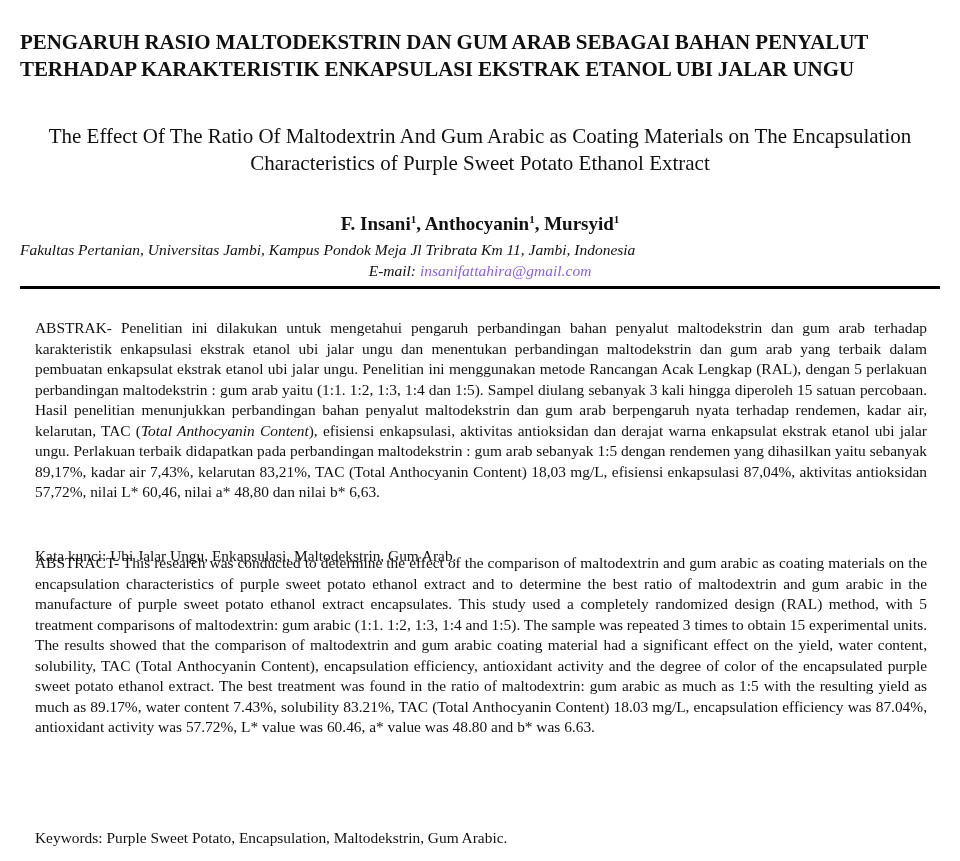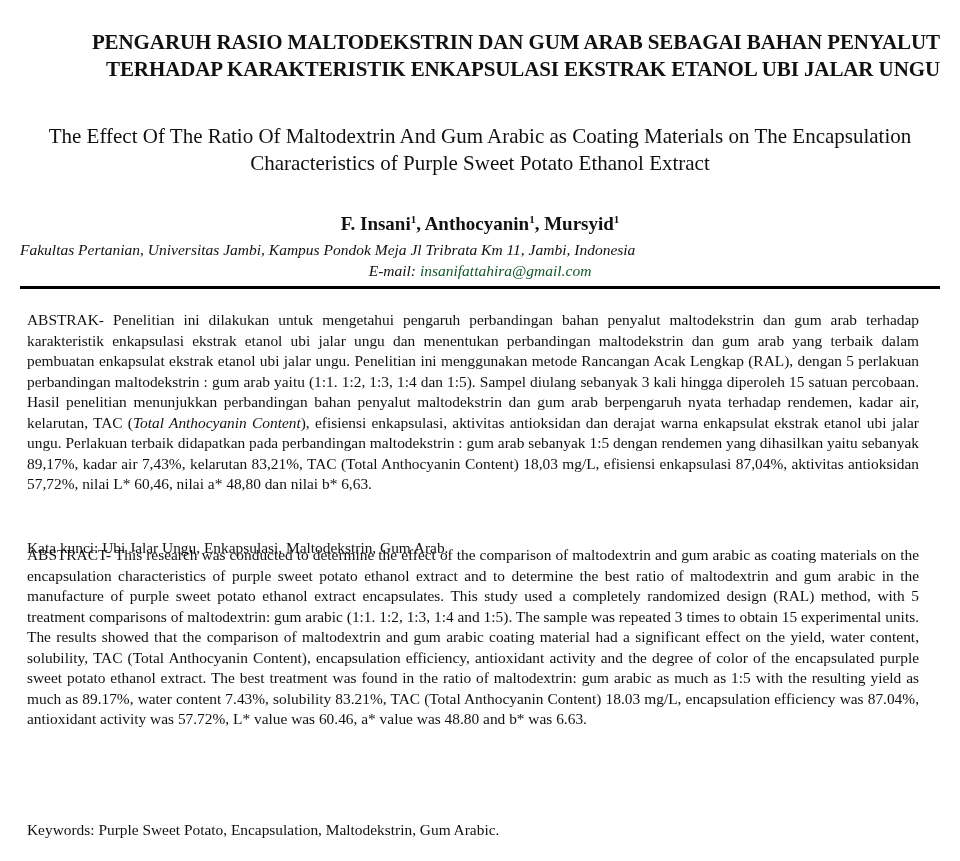--- a/index.html
+++ b/index.html
@@ -13,21 +13,21 @@
       position: relative;
       overflow: hidden;
       font-family: "Liberation Serif", "DejaVu Serif", serif;
       color: #111111;
     }
     .title-id {
       position: absolute;
       left: 20px;
       top: 29px;
       width: 920px;
-      text-align: right;
+      text-align: left;
       font-weight: bold;
       font-size: 21px;
       line-height: 27px;
       letter-spacing: -0.1px;
     }
     .title-en {
       position: absolute;
       left: 20px;
       top: 123px;
       width: 920px;
@@ -63,39 +63,39 @@
       position: absolute;
       left: 20px;
       top: 260px;
       width: 920px;
       text-align: center;
       font-style: italic;
       font-size: 15.5px;
       line-height: 21px;
     }
     .email-link {
-      color: #14532d;
+      color: #8b5cf6;
       text-decoration: none;
     }
     .separator {
       position: absolute;
       left: 20px;
       top: 286px;
       width: 920px;
       height: 3px;
       background: #000000;
     }
     .para {
       position: absolute;
       left: 27px;
       width: 892px;
       font-size: 15.4px;
       line-height: 20.5px;
       text-align: justify;
-      margin: 0;
+      margin: 8px;
     }
     .abstrak { top: 310px; }
     .kata-kunci { top: 538px; }
     .abstract { top: 545px; }
     .keywords { top: 820px; }
     .kw-label { font-weight: normal; }
     .it { font-style: italic; }
   </style>
 </head>
 <body>

